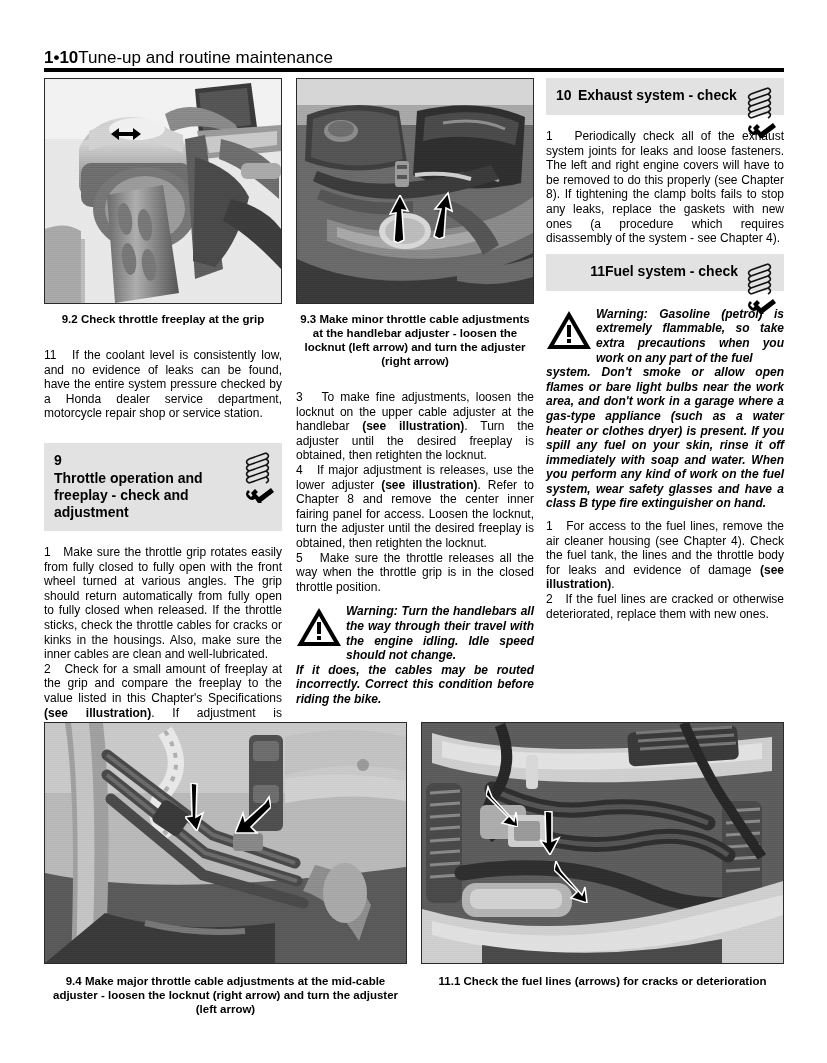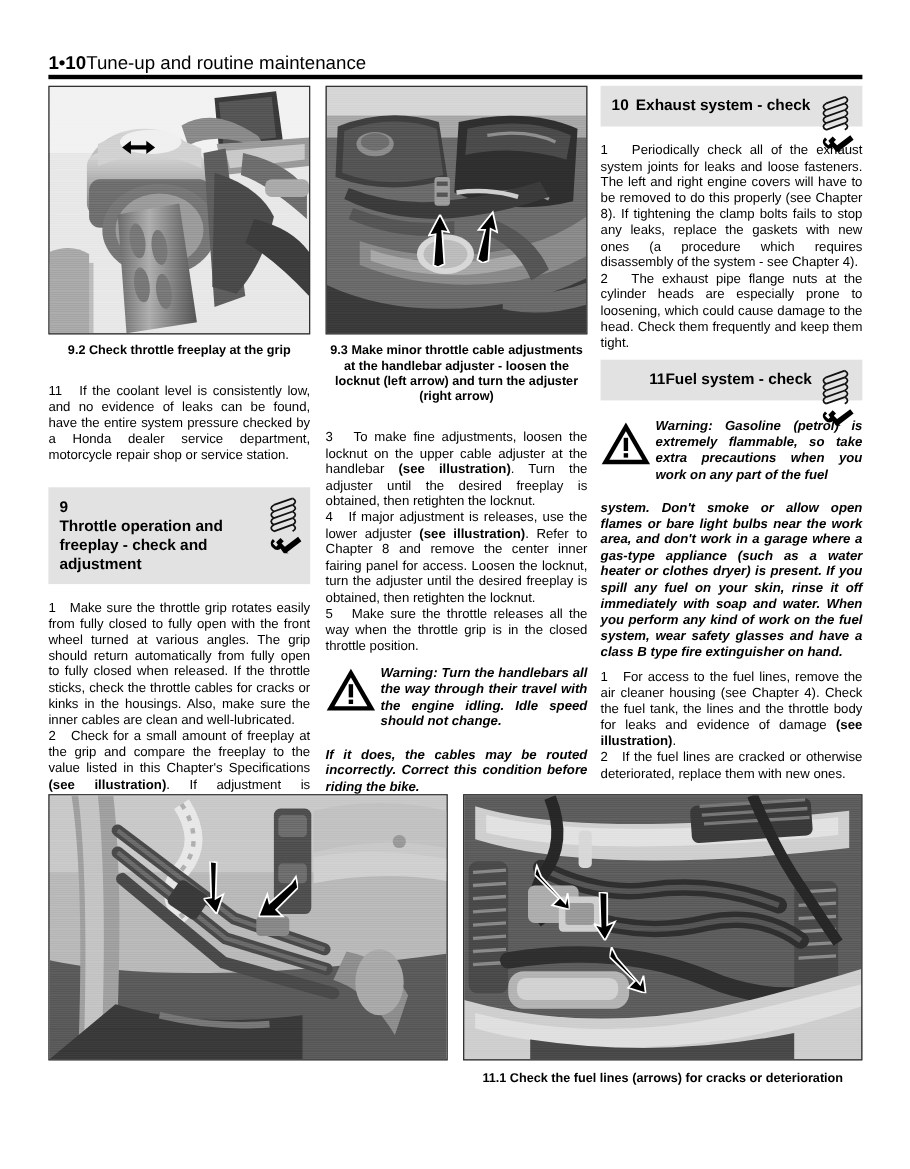--- a/index.html
+++ b/index.html
@@ -141,21 +141,21 @@
     gap: 4px;
     align-items: flex-start;
   }
   .warn-tri {
     flex: 0 0 auto;
     width: 46px;
     height: 42px;
     margin-top: 2px;
   }
   .warn-head-text { flex: 1 1 auto; }
-  .warn-rest { margin-top: 16px; }
+  .warn-rest { margin-top: 0px; }
 
   
   .wide-row {
     position: absolute;
     left: 44px;
     top: 722px;
     width: 740px;
     display: flex;
     gap: 14px;
   }
@@ -352,21 +352,20 @@
         </g>
         <g fill="#000">
           <path d="M9 44 l4 -4 l3 3 l-2 2 l3 3 l12 -9 l3 4 l-13 10 l3 3 l-2 2 l-4 -4 z"></path>
           <path d="M6 41 q-4 4 0 8 q4 4 8 0 l-3 -3 l-2 2 l-3 -3 l2 -2 z"></path>
         </g>
       </svg>
     </div>
 
     <div class="body-text" style="margin-top:14px;">
       <p><span class="step-no">1</span><span>Periodically check all of the exhaust system joints for leaks and loose fasteners. The left and right engine covers will have to be removed to do this properly (see Chapter 8). If tightening the clamp bolts fails to stop any leaks, replace the gaskets with new ones (a procedure which requires disassembly of the system - see Chapter 4).</span></p>
-      <p><span class="step-no">2</span><span>The exhaust pipe flange nuts at the cylinder heads are especially prone to loosening, which could cause damage to the head. Check them frequently and keep them tight.</span></p>
     </div>
 
     <div class="section-head" style="margin-top:8px;text-align:right;">
       <span class="sec-num">11</span><span class="sec-title">Fuel system - check</span>
       <svg class="spanner-icon" viewBox="0 0 34 54">
         <g stroke="#111" stroke-width="1.6" fill="none">
           <path d="M7 10 L24 4"></path>
             <path d="M7 16 L24 10"></path>
             <path d="M7 22 L24 16"></path>
           <path d="M7 28 L24 22"></path>
@@ -442,20 +441,21 @@
           <path d="M100 200 q50 12 100 8" stroke="#777" stroke-width="6" fill="none"></path>
         </svg>
         <svg class="arrow-blk" style="left:140px; top:60px;" width="26" height="48" viewBox="0 0 26 48">
           <path d="M6 0 L12 1 L11 34 L18 30 L12 48 L0 34 L7 33 Z" fill="#000" stroke="#fff" stroke-width="1.6"></path>
         </svg>
         <svg class="arrow-blk" style="left:190px; top:72px;" width="36" height="44" viewBox="0 0 36 44">
           <path d="M34 2 L30 8 L10 26 L8 18 L0 38 L22 38 L16 32 L36 12 Z" fill="#000" stroke="#fff" stroke-width="1.6"></path>
         </svg>
         <div class="grain"></div>
       </div>
+      <div class="caption" style="margin-top:10px;">9.4  Make major throttle cable adjustments at the mid-cable adjuster - loosen the locknut (right arrow) and turn the adjuster (left arrow)</div>
     </div>
 
     <div class="wide-cell">
       <div class="photo" style="height:240px;">
         <svg viewBox="0 0 361 240" width="361" height="240" preserveAspectRatio="none" style="display:block">
           <rect width="361" height="240" fill="#5d5d5d"></rect>
           <path d="M10 10 q100 30 340 4 l0 34 q-230 26 -340 -8 z" fill="#cfcfcf"></path>
           <path d="M20 18 q100 24 320 2 l0 16 q-220 22 -320 -2 z" fill="#e2e2e2"></path>
           <rect x="206" y="6" width="110" height="34" rx="6" fill="#3a3a3a" transform="rotate(-4 260 22)"></rect>
           <g stroke="#777" stroke-width="3">

